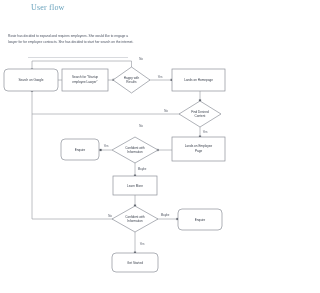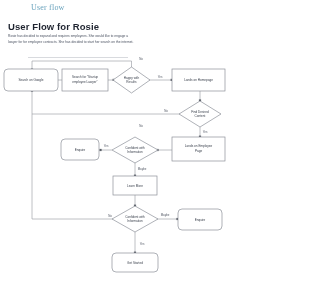--- a/index.html
+++ b/index.html
@@ -42,21 +42,20 @@
   .edge-label { font-size: 2.9px; fill: #565c68; }
   .link { fill: none; stroke: #9a9ea6; stroke-width: .65; }
   .dot { fill: #5b6069; }
 </style>
 </head>
 <body>
 
 <div id="page">
 
   <div class="page-label">User flow</div>
-  <div class="doc-title">User Flow for Rosie</div>
   <div class="doc-body">Rosie has decided to expand and requires employees. She would like to engage a lawyer for for employee contracts. She has decided to start her search on the internet.</div>
   <div class="rule"></div>
 
   <svg class="flow" viewBox="0 0 229 293">
 
     <path class="link" d="M58,80 L82,80"></path>
 
     <path class="link" d="M108,80 L114,80"></path>
 
     <path class="link" d="M149,80 L172,80"></path>

